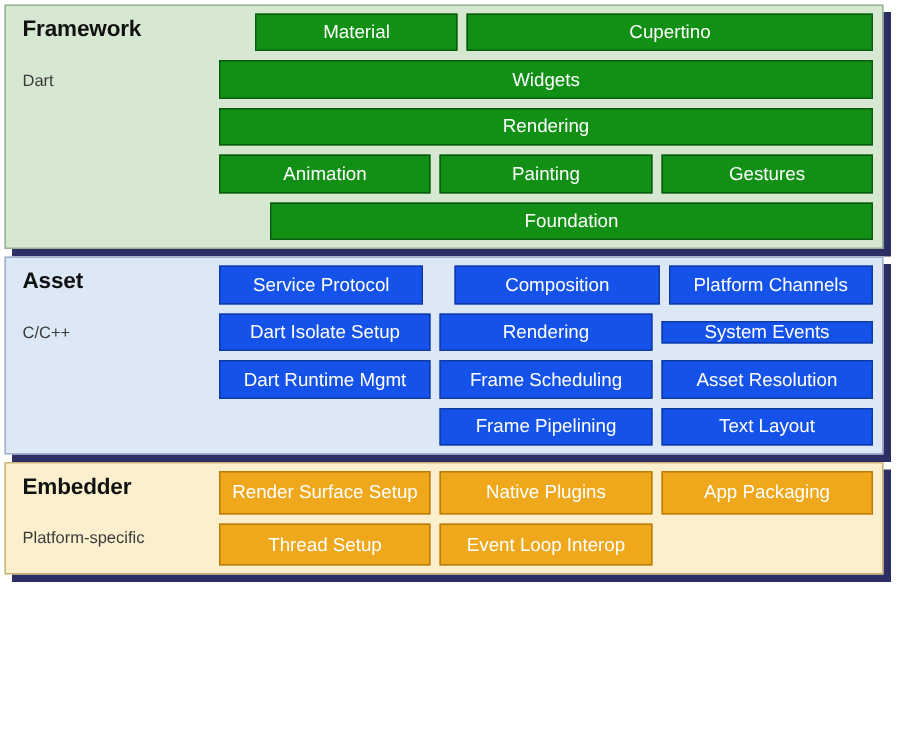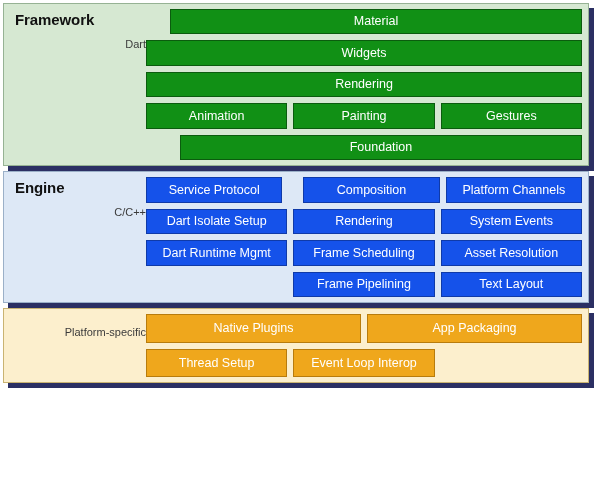--- a/index.html
+++ b/index.html
@@ -62,22 +62,21 @@
     font-size: 15px;
     font-weight: bold;
     color: #111111;
     line-height: 1.12;
     letter-spacing: -0.1px;
   }
   .layer-subtitle {
     font-size: 11px;
     color: #3b3b3b;
     line-height: 1.3;
-    margin-top: 8px;
-    text-align: right;
+    margin-top: 18px;
   }
 
   .grid {
     flex: 1 1 auto;
     display: flex;
     flex-direction: column;
     gap: 6px;
     min-width: 0;
   }
   .row {
@@ -119,20 +118,23 @@
     <div class="layer framework">
       <div class="layer-meta">
         <div class="layer-title">Framework</div>
         <div class="layer-subtitle">Dart</div>
       </div>
       <div class="grid">
         <div class="row">
           <div class="cell" style="flex: 1 1 0px; padding-left: 24px;">
             <div class="node green">Material</div>
           </div>
+          <div class="cell" style="flex: 2 1 0px;">
+            <div class="node green">Cupertino</div>
+          </div>
         </div>
         <div class="row">
           <div class="cell" style="flex: 3 1 0px;">
             <div class="node green">Widgets</div>
           </div>
         </div>
         <div class="row">
           <div class="cell" style="flex: 3 1 0px;">
             <div class="node green">Rendering</div>
           </div>
@@ -150,21 +152,21 @@
         </div>
         <div class="row">
           <div class="cell" style="flex: 3 1 0px; margin-left: 34px;">
             <div class="node green">Foundation</div>
           </div>
         </div>
       </div>
     </div>
     <div class="layer engine">
       <div class="layer-meta">
-        <div class="layer-title">Engine</div>
+        <div class="layer-title">Asset</div>
         <div class="layer-subtitle">C/C++</div>
       </div>
       <div class="grid">
         <div class="row">
           <div class="cell" style="flex: 1 1 0px;">
             <div class="node blue">Service Protocol</div>
           </div>
           <div class="cell" style="flex: 1 1 0px; padding-left: 15px;">
             <div class="node blue">Composition</div>
           </div>
@@ -172,21 +174,21 @@
             <div class="node blue">Platform Channels</div>
           </div>
         </div>
         <div class="row">
           <div class="cell" style="flex: 1 1 0px;">
             <div class="node blue">Dart Isolate Setup</div>
           </div>
           <div class="cell" style="flex: 1 1 0px;">
             <div class="node blue">Rendering</div>
           </div>
-          <div class="cell" style="flex: 1 1 0px;">
+          <div class="cell" style="flex: 1 1 0px; align-items: center;">
             <div class="node blue">System Events</div>
           </div>
         </div>
         <div class="row">
           <div class="cell" style="flex: 1 1 0px; justify-content: center;">
             <div class="node blue">Dart Runtime Mgmt</div>
           </div>
           <div class="cell" style="flex: 1 1 0px;">
             <div class="node blue">Frame Scheduling</div>
           </div>
@@ -200,24 +202,28 @@
             <div class="node blue">Frame Pipelining</div>
           </div>
           <div class="cell" style="flex: 1 1 0px; border-radius: 10px;">
             <div class="node blue">Text Layout</div>
           </div>
         </div>
       </div>
     </div>
     <div class="layer embedder">
       <div class="layer-meta">
+        <div class="layer-title">Embedder</div>
         <div class="layer-subtitle">Platform-specific</div>
       </div>
       <div class="grid">
         <div class="row">
+          <div class="cell" style="flex: 1 1 0px;">
+            <div class="node orange">Render Surface Setup</div>
+          </div>
           <div class="cell" style="flex: 1 1 0px;">
             <div class="node orange">Native Plugins</div>
           </div>
           <div class="cell" style="flex: 1 1 0px;">
             <div class="node orange">App Packaging</div>
           </div>
         </div>
         <div class="row">
           <div class="cell" style="flex: 1 1 0px;">
             <div class="node orange">Thread Setup</div>

